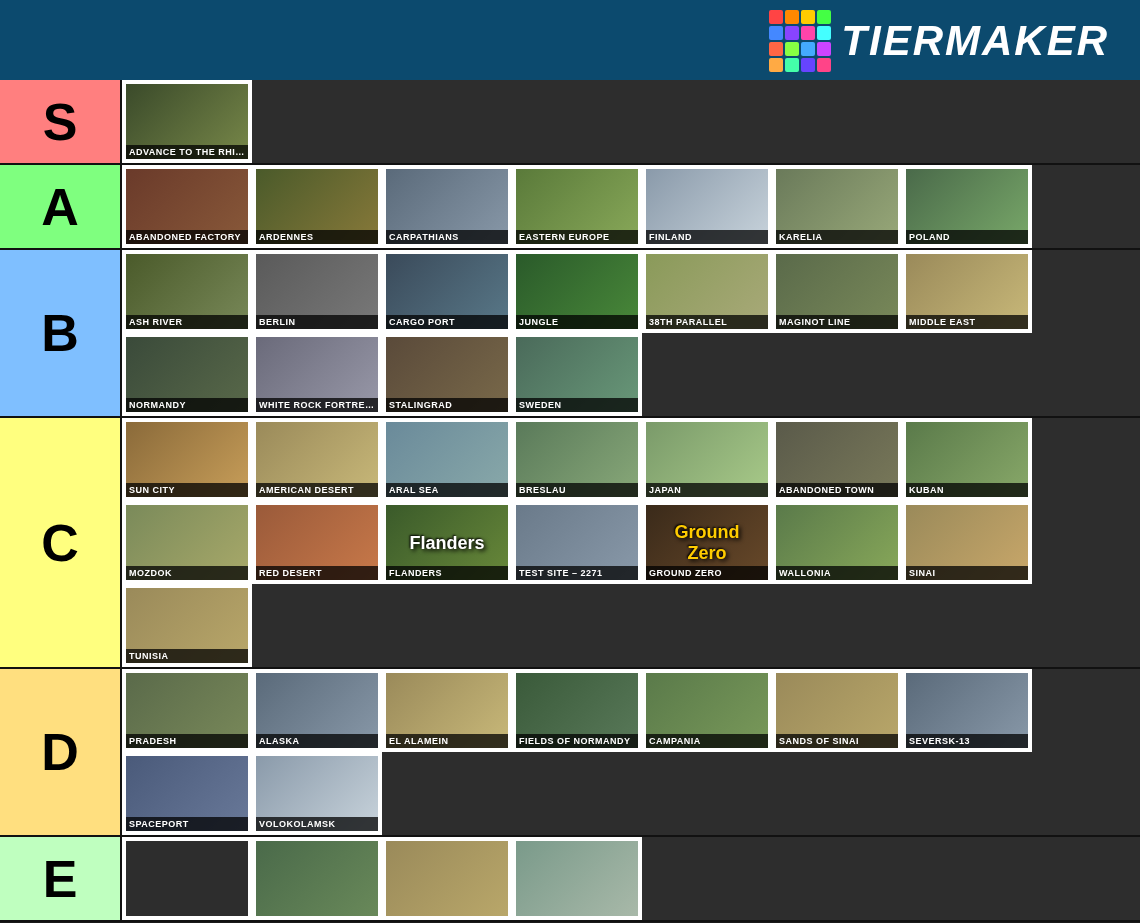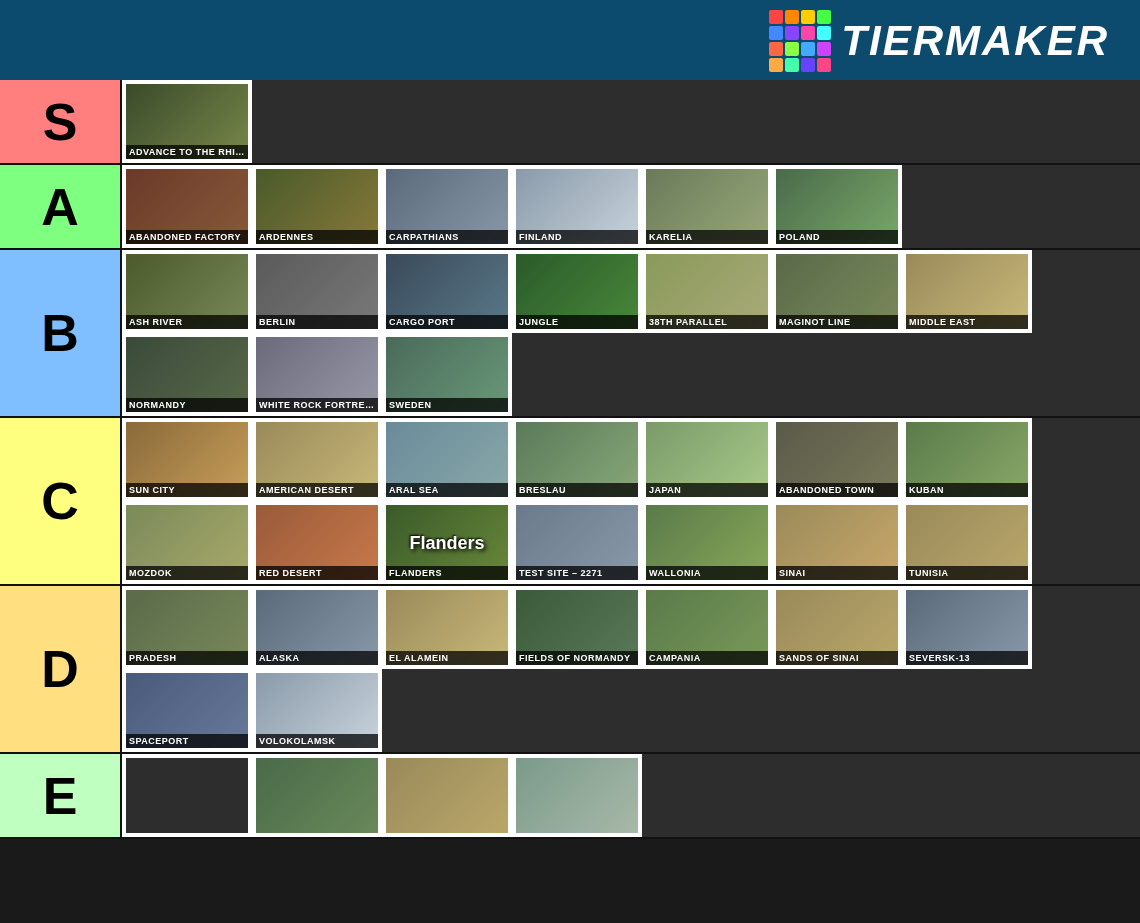--- a/index.html
+++ b/index.html
@@ -225,20 +225,24 @@
           </div>
           <div class="map-item">
             <div class="map-thumb-placeholder map-ardennes"></div>
             <div class="map-label">ARDENNES</div>
           </div>
           <div class="map-item">
             <div class="map-thumb-placeholder map-carpathians"></div>
             <div class="map-label">CARPATHIANS</div>
           </div>
           <div class="map-item">
+            <div class="map-thumb-placeholder map-eastern-europe"></div>
+            <div class="map-label">EASTERN EUROPE</div>
+          </div>
+          <div class="map-item">
             <div class="map-thumb-placeholder map-finland"></div>
             <div class="map-label">FINLAND</div>
           </div>
           <div class="map-item">
             <div class="map-thumb-placeholder map-karelia"></div>
             <div class="map-label">KARELIA</div>
           </div>
           <div class="map-item">
             <div class="map-thumb-placeholder map-poland"></div>
             <div class="map-label">POLAND</div>
@@ -276,20 +280,24 @@
             <div class="map-thumb-placeholder map-middle-east"></div>
             <div class="map-label">MIDDLE EAST</div>
           </div>
           <div class="map-item">
             <div class="map-thumb-placeholder map-normandy"></div>
             <div class="map-label">NORMANDY</div>
           </div>
           <div class="map-item">
             <div class="map-thumb-placeholder map-white-rock"></div>
             <div class="map-label">WHITE ROCK FORTRESS</div>
+          </div>
+          <div class="map-item">
+            <div class="map-thumb-placeholder map-stalingrad"></div>
+            <div class="map-label">STALINGRAD</div>
           </div>
           <div class="map-item">
             <div class="map-thumb-placeholder map-sweden"></div>
             <div class="map-label">SWEDEN</div>
           </div>
         </div>
       </div>
       <div class="tier-row">
         <div class="tier-label tier-c" style="background: rgb(255, 255, 127);">C</div>
         <div class="tier-content">
@@ -332,20 +340,26 @@
           <div class="map-item">
             <div class="map-thumb-placeholder map-flanders"></div>
             <div class="map-label-overlay" style="color: white; white-space: pre-line;">Flanders</div>
             <div class="map-label">Flanders</div>
           </div>
           <div class="map-item">
             <div class="map-thumb-placeholder map-test-site"></div>
             <div class="map-label">Test Site – 2271</div>
           </div>
           <div class="map-item">
+            <div class="map-thumb-placeholder map-ground-zero"></div>
+            <div class="map-label-overlay" style="color: rgb(255, 204, 0); white-space: pre-line;">Ground
+Zero</div>
+            <div class="map-label">Ground Zero</div>
+          </div>
+          <div class="map-item">
             <div class="map-thumb-placeholder map-wallonia"></div>
             <div class="map-label">WALLONIA</div>
           </div>
           <div class="map-item">
             <div class="map-thumb-placeholder map-sinai"></div>
             <div class="map-label">SINAI</div>
           </div>
           <div class="map-item">
             <div class="map-thumb-placeholder map-tunisia"></div>
             <div class="map-label">TUNISIA</div>

